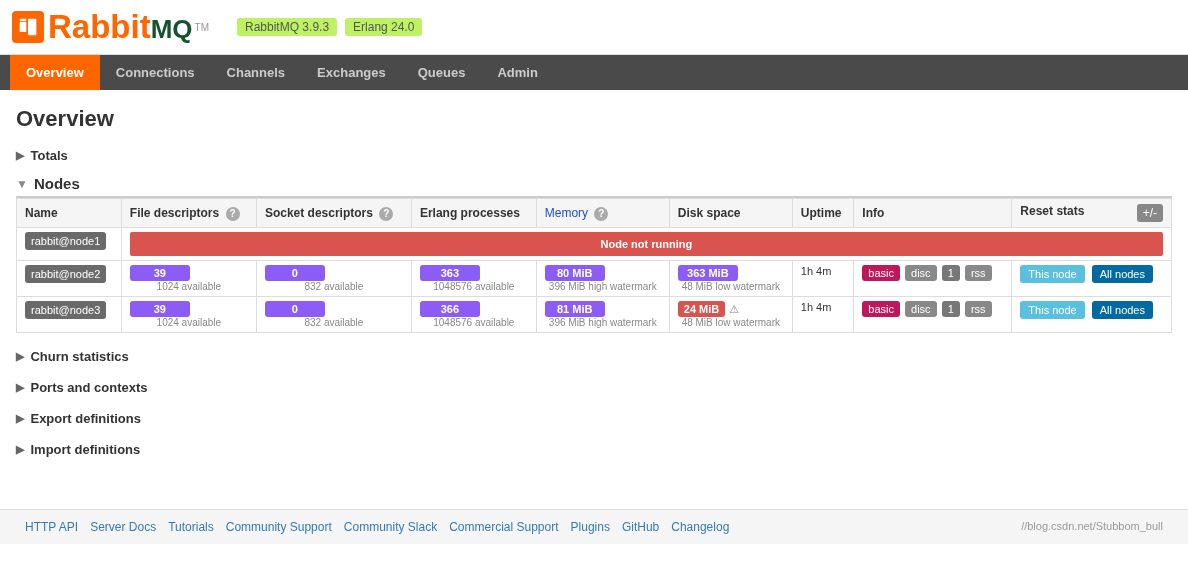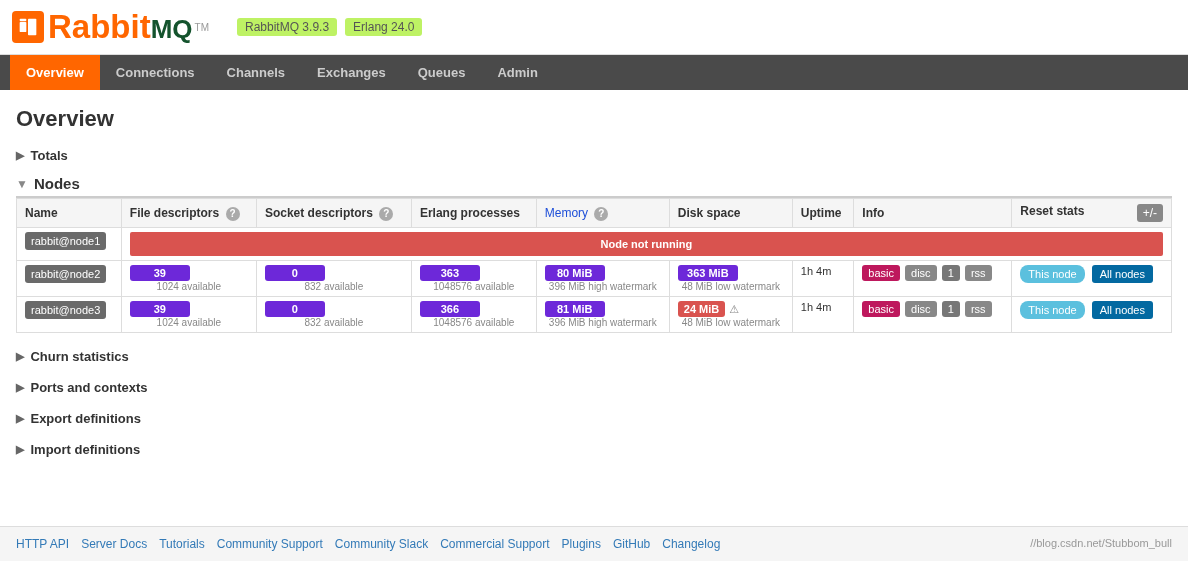--- a/index.html
+++ b/index.html
@@ -98,21 +98,21 @@
       color: #fff;
       border-radius: 3px;
       padding: 3px 6px;
       display: inline-block;
       font-size: 11px;
       white-space: nowrap;
     }
     .cell-value { font-weight: bold; text-align: center; display: block; }
     .cell-sub { color: #888; text-align: center; display: block; font-size: 10px; }
     .green-bar {
-      background: #6d28d9;
+      background: #8b5cf6;
       border-radius: 3px;
       padding: 2px 6px;
       color: #fff;
       font-weight: bold;
       display: inline-block;
       min-width: 60px;
       text-align: center;
     }
     .disk-cell { display: flex; align-items: center; gap: 4px; }
     .disk-warning { background: #d9534f; color: #fff; font-weight: bold; padding: 2px 6px; border-radius: 3px; font-size: 11px; }
@@ -135,21 +135,21 @@
       cursor: pointer;
     }
     .badge-blue { background: #be185d; color: #fff; }
     .badge-gray { background: #888; color: #fff; }
     .badge-num { background: #777; color: #fff; }
 
     .btn-this-node {
       background: #5bc0de;
       color: #fff;
       border: none;
-      border-radius: 8px;
+      border-radius: 3px;
       padding: 3px 8px;
       font-size: 11px;
       cursor: pointer;
       margin-right: 4px;
     }
     .btn-all-nodes {
       background: #0369a1;
       color: #fff;
       border: none;
       border-radius: 3px;
@@ -180,26 +180,26 @@
       line-height: 14px;
       font-size: 10px;
       margin-left: 3px;
       cursor: pointer;
     }
 
     
     #footer {
       background: #f5f5f5;
       border-top: 1px solid #ddd;
-      padding: 10px 16px;
+      padding: 10px 25px;
       display: flex;
       flex-wrap: wrap;
       gap: 12px;
       position: fixed;
-      bottom: 0;
+      bottom: 17px;
       width: 100%;
     }
     .footer-link {
       color: #337ab7;
       text-decoration: none;
       font-size: 12px;
       cursor: pointer;
     }
     .footer-blog {
       color: #999;

